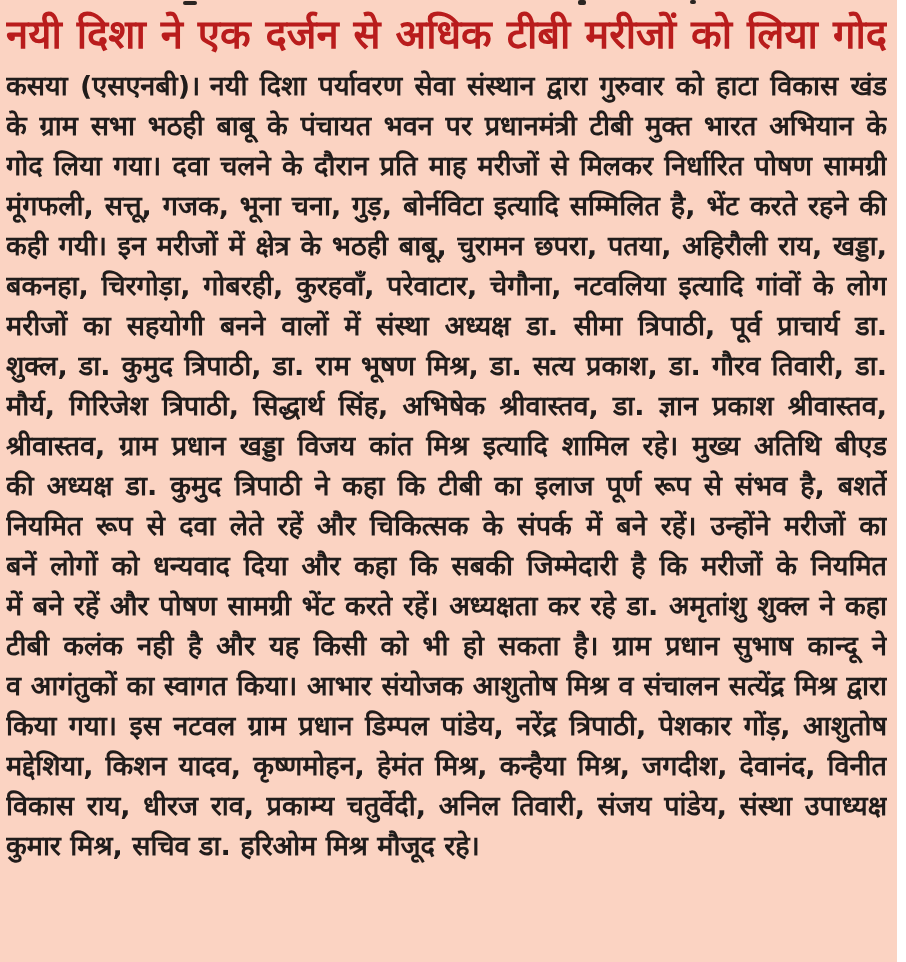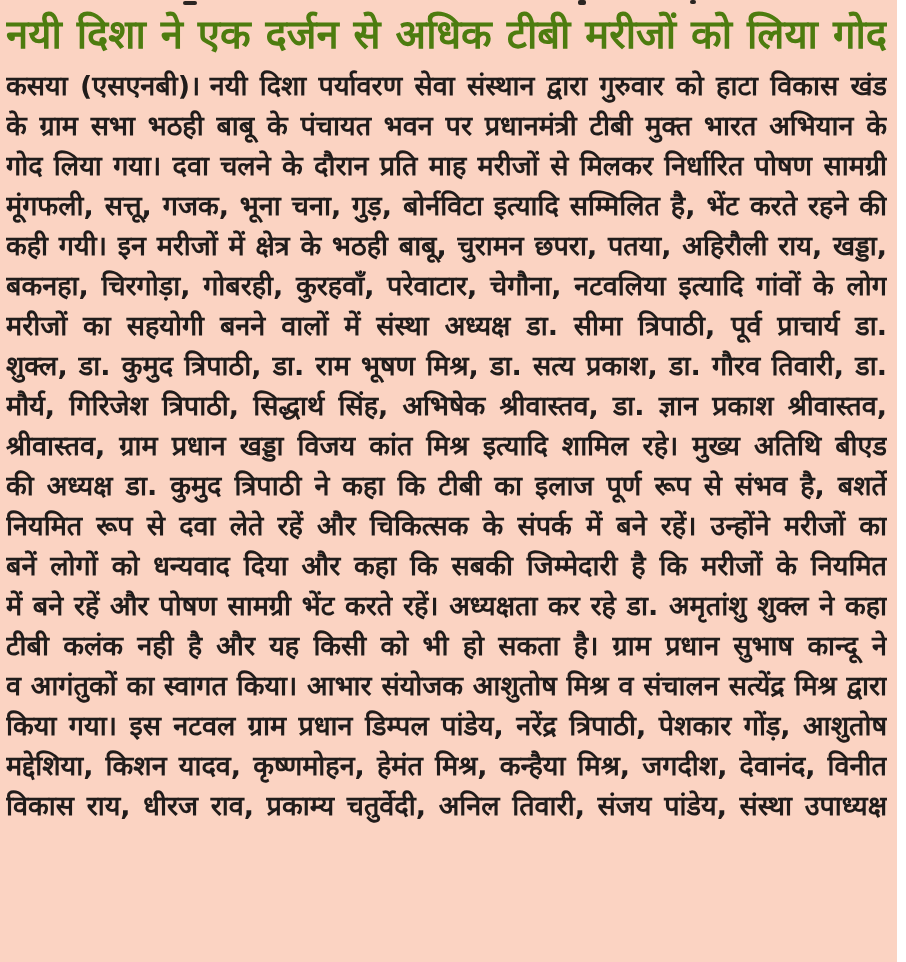--- a/index.html
+++ b/index.html
@@ -26,21 +26,21 @@
     color: #1d1a19;
   }
   .content {
     padding: 0 10px 0 6px;
   }
   .headline {
     margin: 6px 0 2px 0;
     font-size: 40px;
     line-height: 56px;
     font-weight: 800;
-    color: #4d7c0f;
+    color: #b91c1c;
     text-align: justify;
     text-align-last: justify;
     white-space: nowrap;
     overflow: hidden;
     letter-spacing: 0px;
   }
   .body-text {
     margin-top: 4px;
     font-size: 27px;
     font-weight: 600;
@@ -98,16 +98,17 @@
         <div class="line">श्रीवास्तव, ग्राम प्रधान खड्डा विजय कांत मिश्र इत्यादि शामिल रहे। मुख्य अतिथि बीएड विभाग</div>
         <div class="line">की अध्यक्ष डा. कुमुद त्रिपाठी ने कहा कि टीबी का इलाज पूर्ण रूप से संभव है, बशर्ते मरीज</div>
         <div class="line">नियमित रूप से दवा लेते रहें और चिकित्सक के संपर्क में बने रहें। उन्होंने मरीजों का सहयोगी</div>
         <div class="line">बनें लोगों को धन्यवाद दिया और कहा कि सबकी जिम्मेदारी है कि मरीजों के नियमित संपर्क</div>
         <div class="line">में बने रहें और पोषण सामग्री भेंट करते रहें। अध्यक्षता कर रहे डा. अमृतांशु शुक्ल ने कहा कि</div>
         <div class="line">टीबी कलंक नही है और यह किसी को भी हो सकता है। ग्राम प्रधान सुभाष कान्दू ने अतिथियों</div>
         <div class="line">व आगंतुकों का स्वागत किया। आभार संयोजक आशुतोष मिश्र व संचालन सत्येंद्र मिश्र द्वारा</div>
         <div class="line">किया गया। इस नटवल ग्राम प्रधान डिम्पल पांडेय, नरेंद्र त्रिपाठी, पेशकार गोंड़, आशुतोष</div>
         <div class="line">मद्देशिया, किशन यादव, कृष्णमोहन, हेमंत मिश्र, कन्हैया मिश्र, जगदीश, देवानंद, विनीत शुक्ल,</div>
         <div class="line">विकास राय, धीरज राव, प्रकाम्य चतुर्वेदी, अनिल तिवारी, संजय पांडेय, संस्था उपाध्यक्ष इन्द्र</div>
+        <div class="line last">कुमार मिश्र, सचिव डा. हरिओम मिश्र मौजूद रहे।</div>
       </div>
     </div>
   </div>
 </div>
 
 </body></html>

